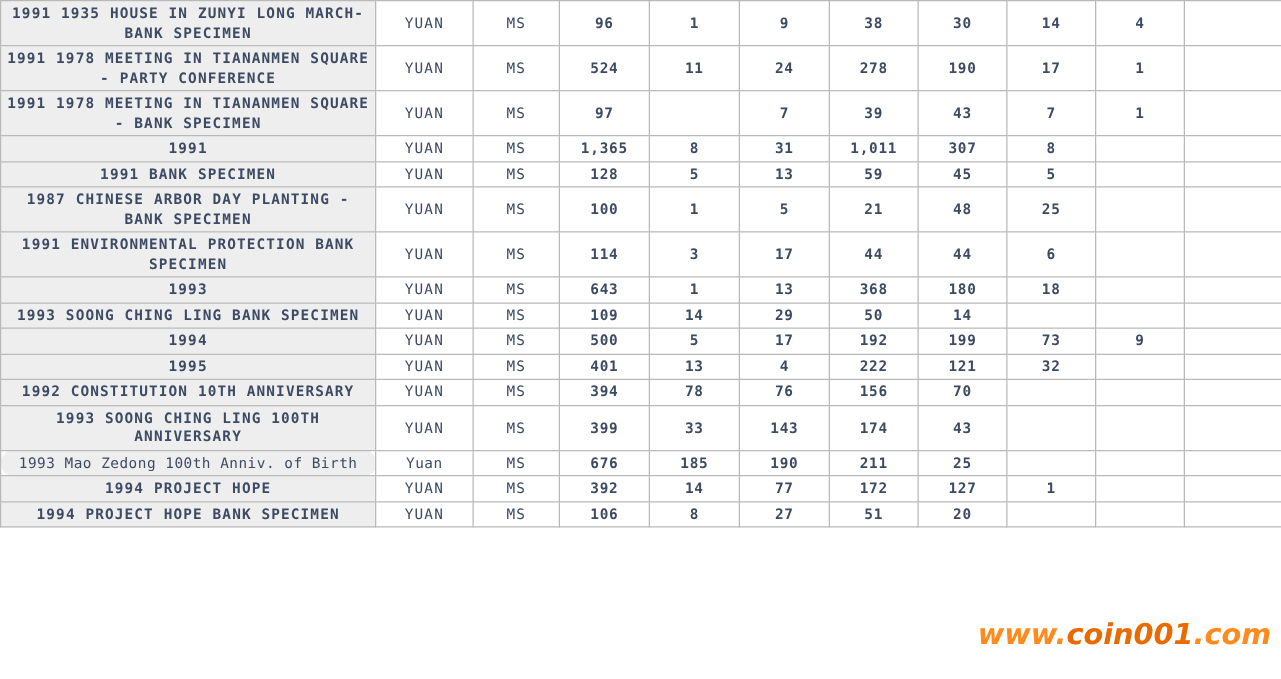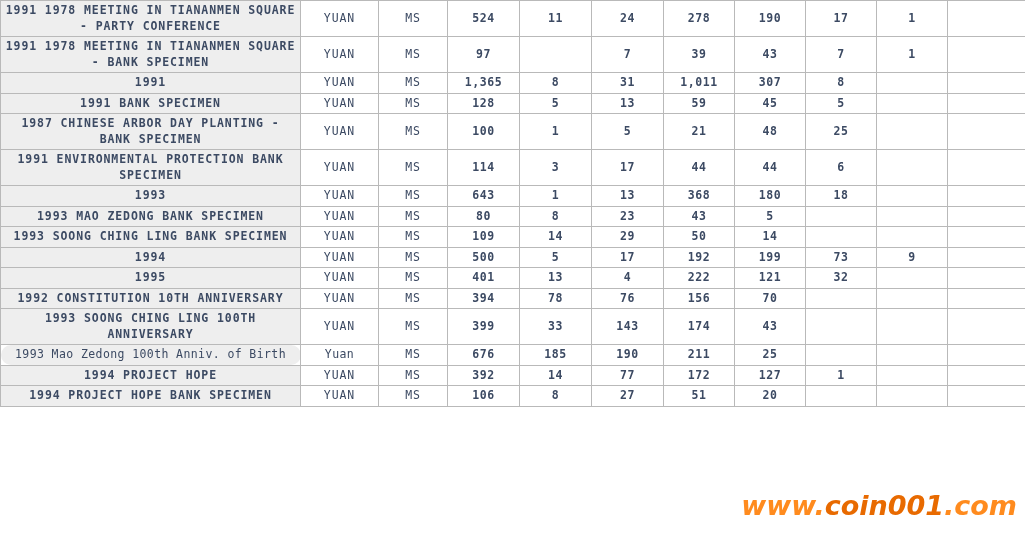--- a/index.html
+++ b/index.html
@@ -65,21 +65,21 @@
   .col-n4    { width: 71px; }
   .col-n5    { width: 71px; }
   .col-n6    { width: 71px; }
   .col-n7    { width: 71px; }
   .col-n8    { width: 78px; }
   #watermark {
     position: absolute;
     right: 8px;
     bottom: 22px;
     font-family: "DejaVu Sans", sans-serif;
-    font-size: 27px;
+    font-size: 23px;
     font-weight: bold;
     font-style: italic;
     color: #ff8b1e;
     text-shadow: 1px 1px 0 rgba(255,255,255,0.7);
     letter-spacing: 0px;
     pointer-events: none;
   }
   #watermark .w-dark { color: #e86a00; }
 </style>
 </head>
@@ -94,20 +94,33 @@
       <col class="col-n2">
       <col class="col-n3">
       <col class="col-n4">
     <col class="col-n5">
       <col class="col-n6">
       <col class="col-n7">
       <col class="col-n8">
   </colgroup>
   <tbody>
       <tr>
+        <td class="desc">1991 1935 HOUSE IN ZUNYI LONG MARCH-BANK SPECIMEN</td>
+        <td class="denom">YUAN</td>
+        <td class="grade">MS</td>
+        <td class="num">96</td>
+        <td class="num">1</td>
+        <td class="num">9</td>
+        <td class="num">38</td>
+        <td class="num">30</td>
+        <td class="num">14</td>
+        <td class="num">4</td>
+        <td class="blank"></td>
+      </tr>
+      <tr>
         <td class="desc">1991 1978 MEETING IN TIANANMEN SQUARE - PARTY CONFERENCE</td>
         <td class="denom">YUAN</td>
         <td class="grade">MS</td>
         <td class="num">524</td>
         <td class="num">11</td>
         <td class="num">24</td>
         <td class="num">278</td>
         <td class="num">190</td>
         <td class="num">17</td>
         <td class="num">1</td>
@@ -181,33 +194,20 @@
       <tr>
         <td class="desc">1993</td>
         <td class="denom">YUAN</td>
         <td class="grade">MS</td>
         <td class="num">643</td>
         <td class="num">1</td>
         <td class="num">13</td>
         <td class="num">368</td>
         <td class="num">180</td>
         <td class="num">18</td>
-        <td class="blank"></td>
-        <td class="blank"></td>
-      </tr>
-      <tr>
-        <td class="desc">1993 MAO ZEDONG BANK SPECIMEN</td>
-        <td class="denom">YUAN</td>
-        <td class="grade">MS</td>
-        <td class="num">80</td>
-        <td class="num">8</td>
-        <td class="num">23</td>
-        <td class="num">43</td>
-        <td class="num">5</td>
-        <td class="blank"></td>
         <td class="blank"></td>
         <td class="blank"></td>
       </tr>
       <tr>
         <td class="desc">1993 SOONG CHING LING BANK SPECIMEN</td>
         <td class="denom">YUAN</td>
         <td class="grade">MS</td>
         <td class="num">109</td>
         <td class="num">14</td>
         <td class="num">29</td>

